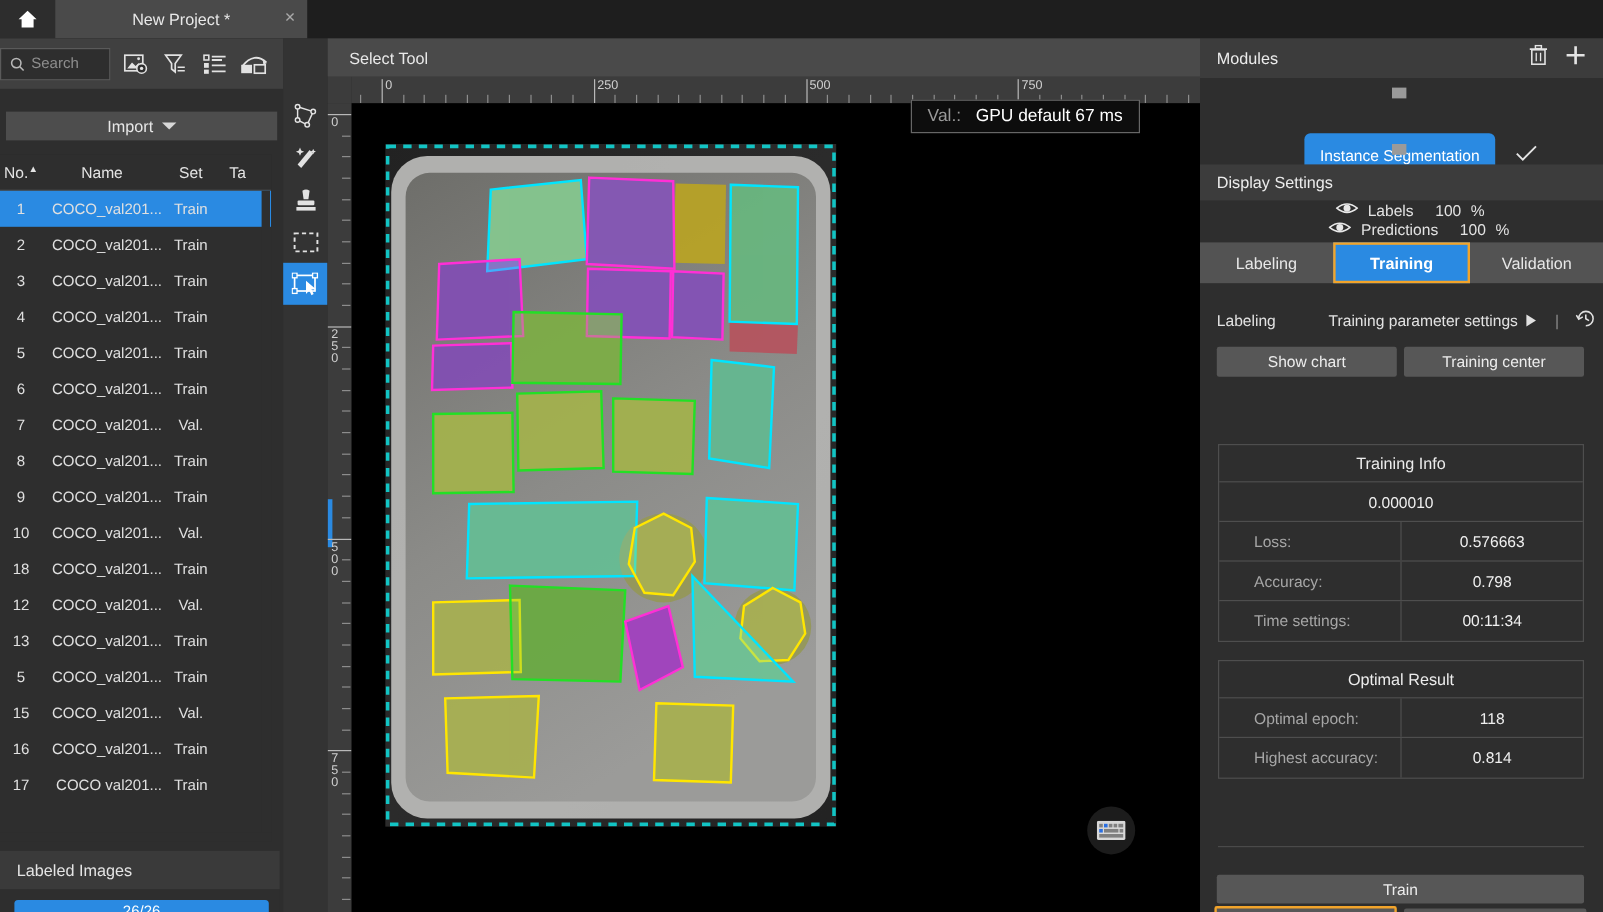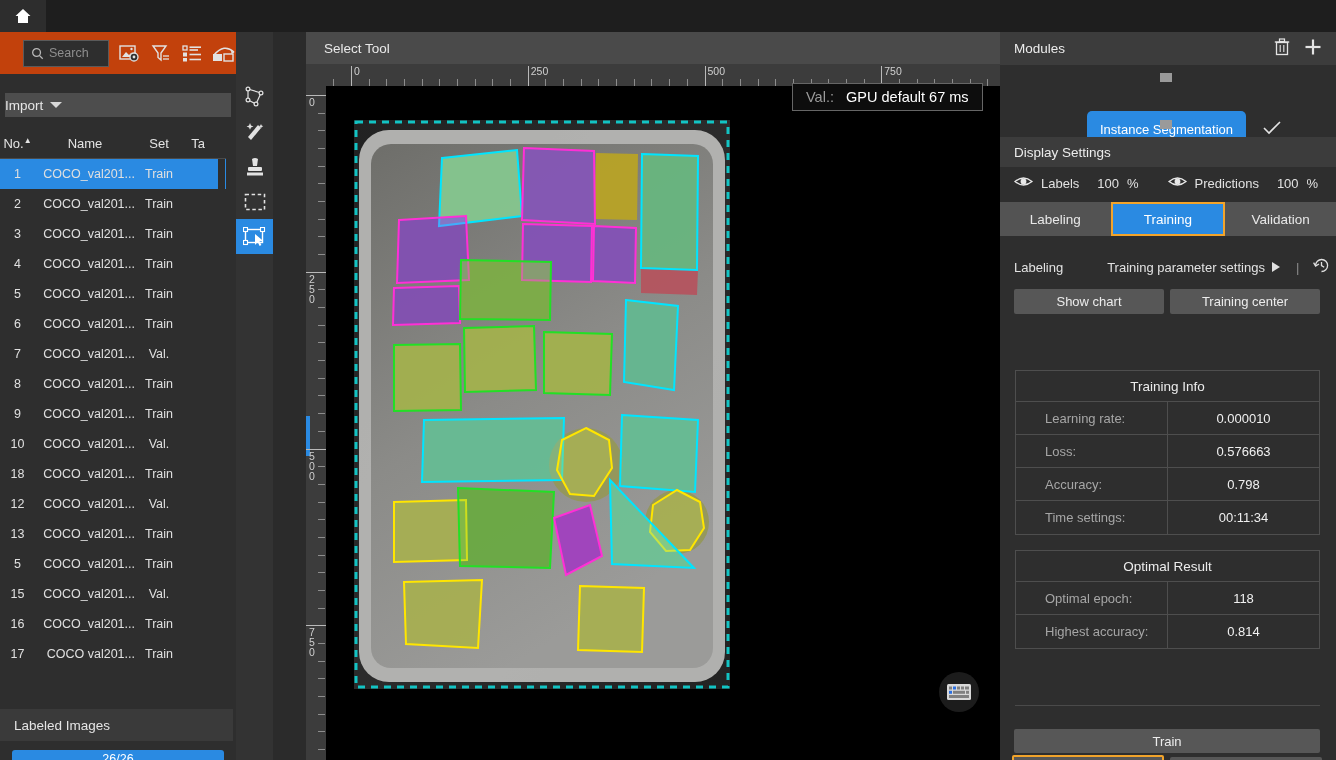--- a/index.html
+++ b/index.html
@@ -33,35 +33,35 @@
     font-size: 15px; color: #aaa; line-height: 16px;
   }
 
   
   #left-panel {
     position: absolute; left: 0; top: 32px; width: 236px; height: 728px;
     background: #2e2e2e;
   }
   #left-toolbar {
     position: absolute; left: 0; top: 0; width: 236px; height: 42px;
-    background: #c2410c;
-    display: flex; align-items: center; padding-left: 23px; gap: 9px;
+    background: #404040;
+    display: flex; align-items: center; padding-left: 0; gap: 9px;
   }
   #search-box {
     width: 92px; height: 27px;
     border: 1px solid #5a5a5a; background: #2e2e2e;
     display: flex; align-items: center; gap: 5px; padding-left: 7px;
   }
   #search-box .ph { font-size: 12.5px; color: #8e8e8e; }
   .tb-icon { width: 24px; height: 24px; display: flex; align-items: center; justify-content: center; }
 
   #import-btn {
     position: absolute; left: 5px; top: 61px; width: 226px; height: 24px;
     background: #4d4d4d;
-    display: flex; align-items: center; gap: 7px;
+    display: flex; align-items: center; justify-content: center; gap: 7px;
     font-size: 13.5px; color: #e6e6e6;
   }
   .caret-down {
     width: 0; height: 0; border-left: 6px solid transparent;
     border-right: 6px solid transparent; border-top: 6px solid #d8d8d8;
   }
 
   
   #file-table {
     position: absolute; left: 0; top: 97px; width: 226px; height: 565px;
@@ -121,21 +121,20 @@
   }
   #tool-rail .trail-btn {
     width: 37px; height: 35px; display: flex; align-items: center; justify-content: center;
   }
   #tool-rail .trail-btn.active { background: #2a8ae2; }
 
   
   #center {
     position: absolute; left: 273px; top: 32px; width: 727px; height: 568px;
     background: #2b2b2b;
-    margin-left: 33px;
   }
   #center-head {
     position: absolute; left: 0; top: 0; width: 727px; height: 32px;
     background: #4a4a4a; display: flex; align-items: center; padding-left: 18px;
     font-size: 13.5px; color: #e9e9e9;
   }
   #ruler-h {
     position: absolute; left: 20px; top: 32px; width: 707px; height: 22px;
     background: #3c3c3c; overflow: hidden;
   }
@@ -208,34 +207,34 @@
   }
   #node-check { position: absolute; left: 262px; top: 55px; }
 
   #display-settings-head {
     position: absolute; left: 0; top: 105px; width: 336px; height: 30px;
     background: #3c3c3c; display: flex; align-items: center; padding-left: 14px;
     font-size: 13.5px; color: #ececec;
   }
   #display-row {
     position: absolute; left: 0; top: 135px; width: 336px; height: 32px;
-    display: flex; align-items: center; font-size: 13px; color: #e2e2e2;
+    display: flex; align-items: center; font-size: 13px; color: #e2e2e2; flex-direction: column;
   }
   #display-row .grp { display: flex; align-items: center; gap: 8px; }
 
   #tabs {
     position: absolute; left: 0; top: 170px; width: 336px; height: 34px;
     display: flex; background: #535353;
   }
   #tabs .tab {
     flex: 1; display: flex; align-items: center; justify-content: center;
     font-size: 13.5px; color: #e8e8e8;
   }
   #tabs .tab.active {
-    background: #2a8ae2; border: 2px solid #f2a42b; color: #fff;
+    background: #2a8ae2; border: 2px solid #f2a42b; color: #fff; font-weight: bold;
   }
 
   #trained-row {
     position: absolute; left: 0; top: 222px; width: 336px; height: 26px;
     display: flex; align-items: center; font-size: 13px; color: #e2e2e2;
   }
   .tri-right {
     width: 0; height: 0; border-top: 5px solid transparent;
     border-bottom: 5px solid transparent; border-left: 8px solid #e0e0e0;
     display: inline-block;
@@ -283,20 +282,24 @@
 </head>
 <body>
 
 <div id="app">
 
   <div id="titlebar">
     <div id="home-btn">
       <svg width="18" height="18" viewBox="0 0 18 18">
         <path d="M9 2 L16.5 9 L14 9 L14 16 L4 16 L4 9 L1.5 9 Z" fill="#ffffff"></path>
       </svg>
+    </div>
+    <div id="tab-newproject">
+      <span>New Project *</span>
+      <span id="tab-close">×</span>
     </div>
   </div>
 
   <div id="left-panel">
 
     <div id="left-toolbar">
       <div id="search-box">
         <svg width="13" height="13" viewBox="0 0 14 14">
           <circle cx="6" cy="6" r="4.2" fill="none" stroke="#b8b8b8" stroke-width="1.4"></circle>
           <line x1="9" y1="9" x2="12.6" y2="12.6" stroke="#b8b8b8" stroke-width="1.4"></line>
@@ -787,21 +790,20 @@
       <span>Show chart</span>
     </div>
     <div id="training-center-btn" class="rbtn">
       <span>Training center</span>
     </div>
 
     <div id="training-info" class="info-table">
       <div class="ittl">Training Info</div>
       <div id="training-info-rows">
           <div class="irow">
-            <div class="ik">Learning rate:</div>
             <div class="iv">0.000010</div>
           </div>
           <div class="irow">
             <div class="ik">Loss:</div>
             <div class="iv">0.576663</div>
           </div>
           <div class="irow">
             <div class="ik">Accuracy:</div>
             <div class="iv">0.798</div>
           </div>

